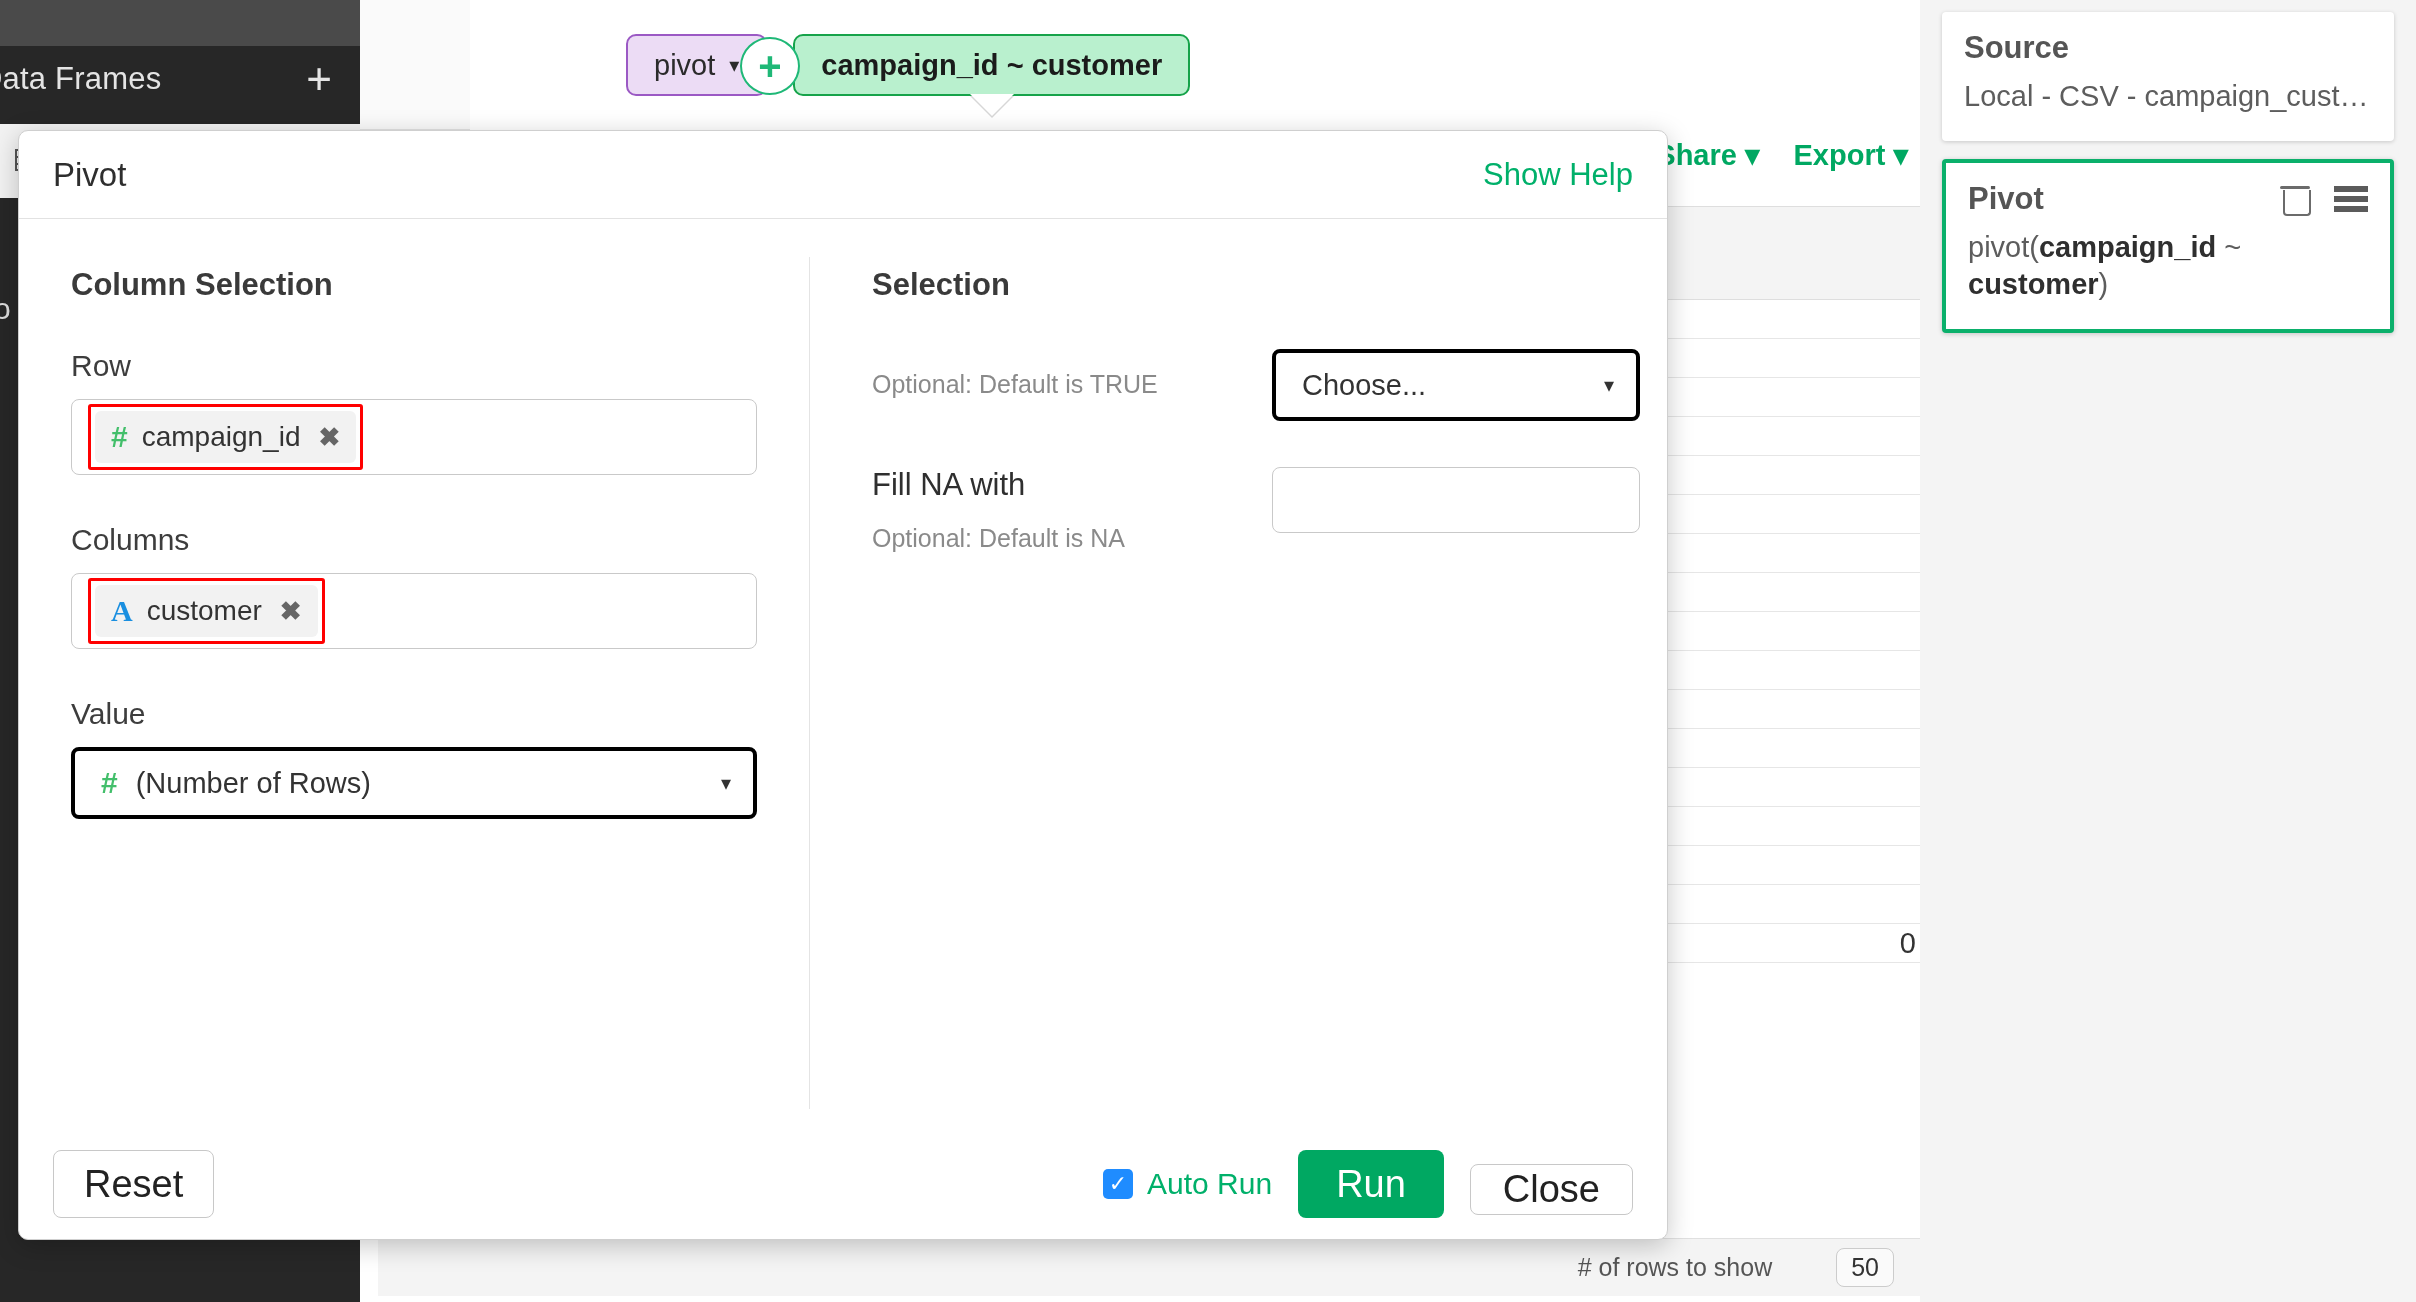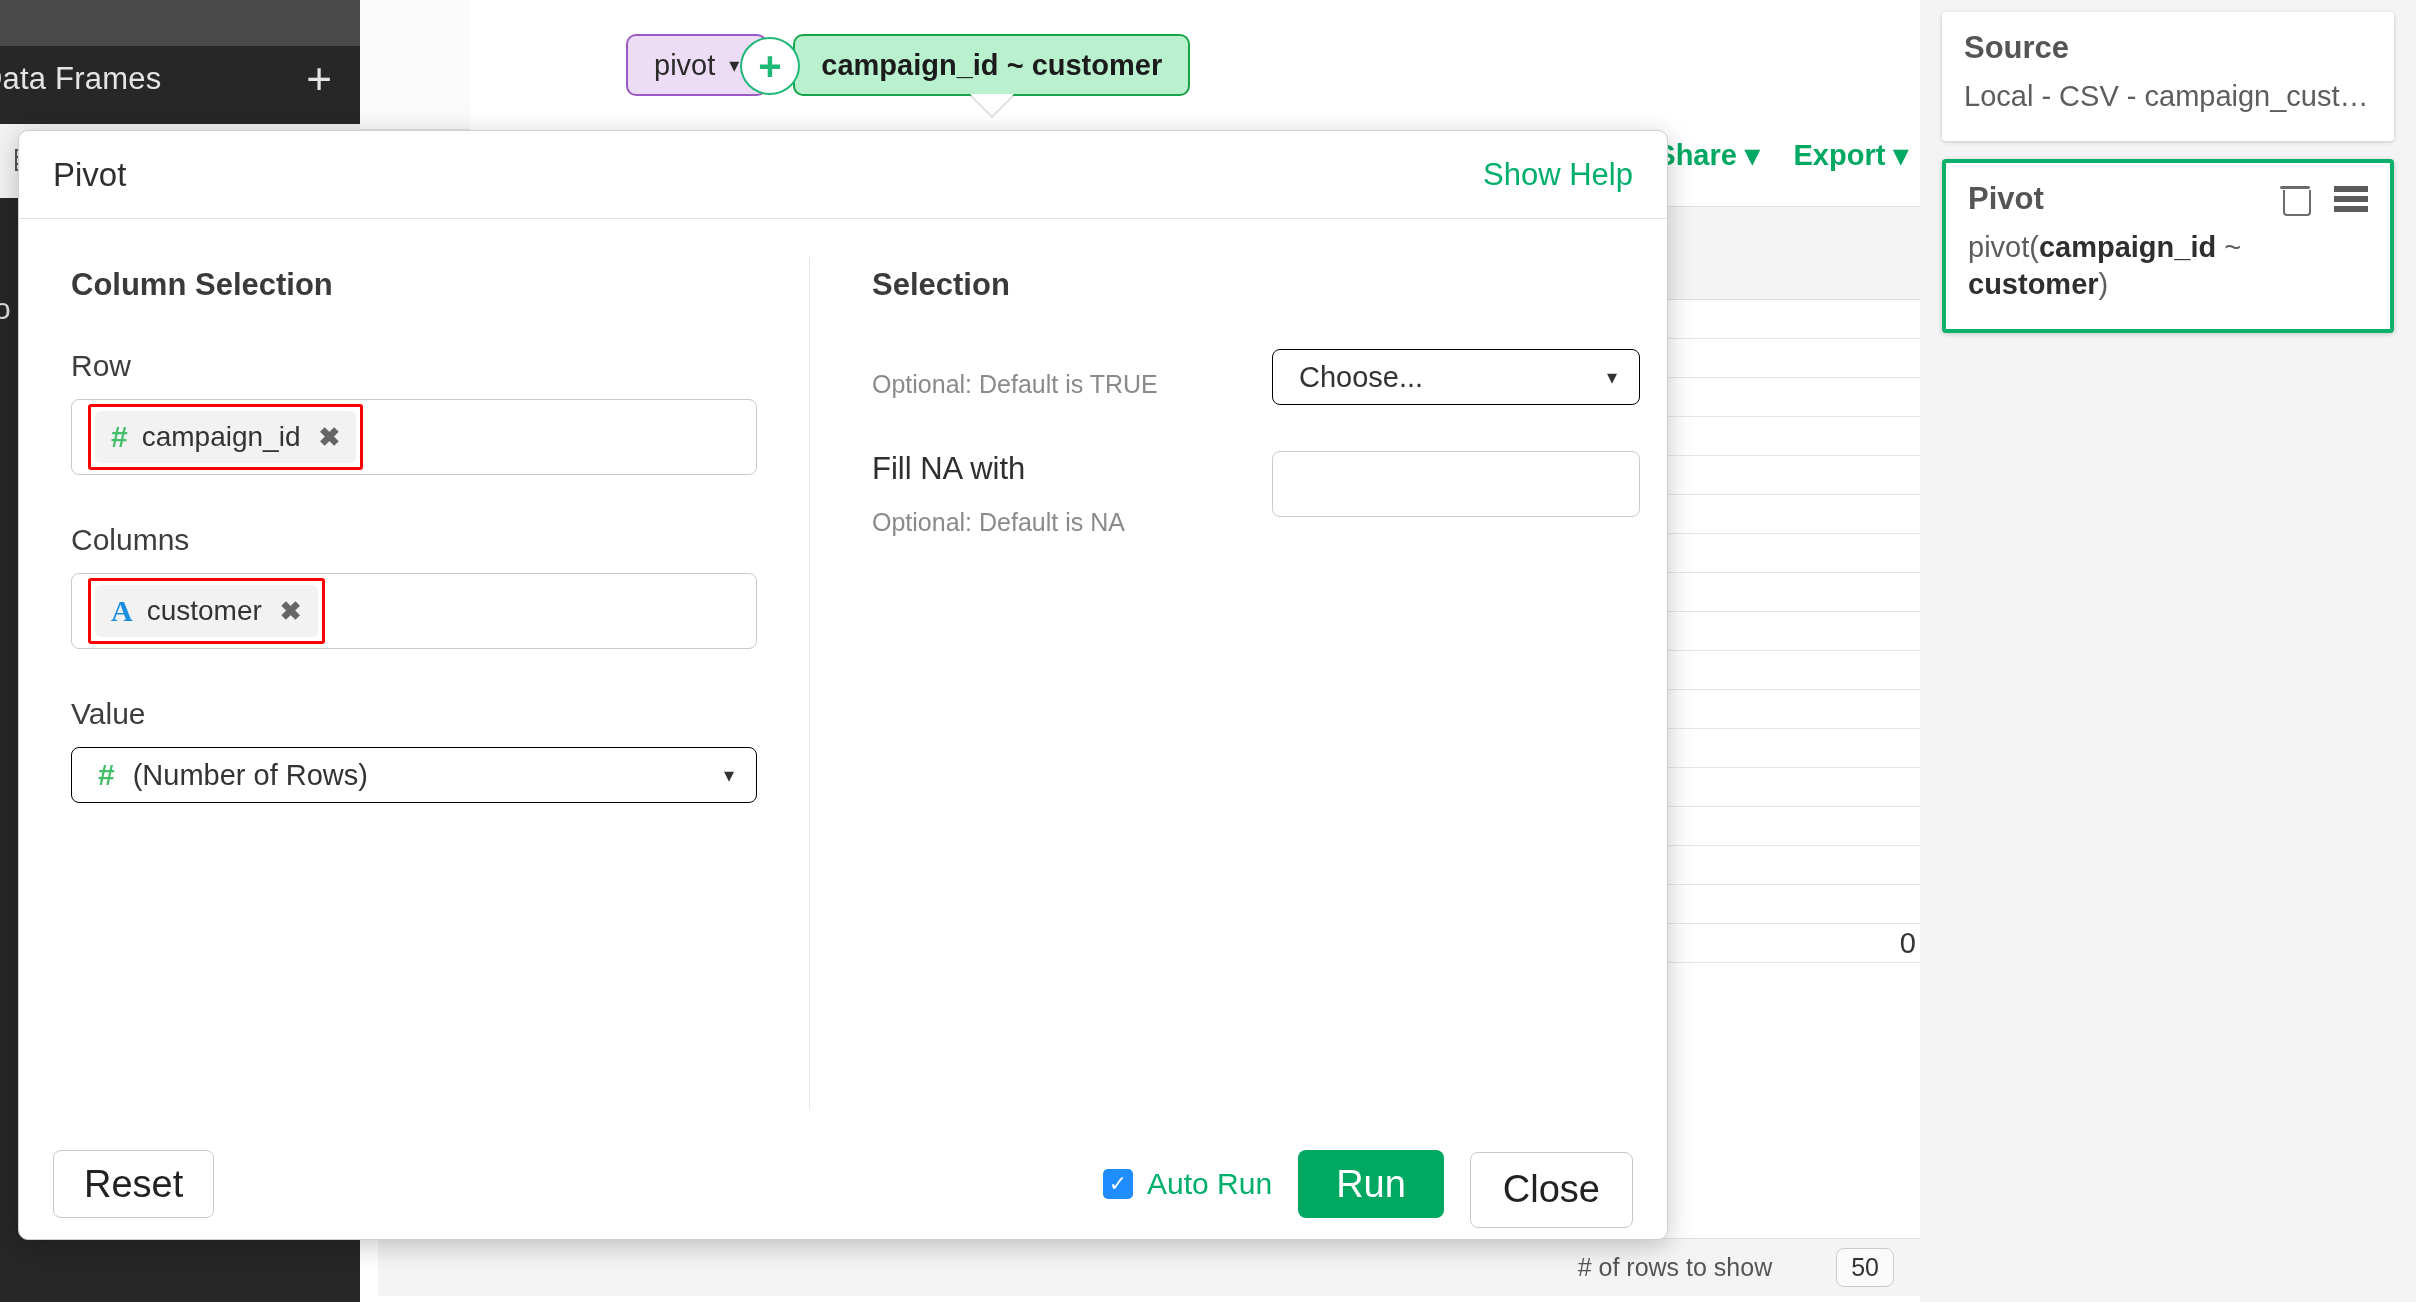--- a/index.html
+++ b/index.html
@@ -211,21 +211,21 @@
   .token {
     background: #f2f2f2; border-radius: 6px; height: 52px;
     display: inline-flex; align-items: center; gap: 14px;
     padding: 0 16px; font-size: 28px; color: #333;
   }
   .type-num { color: #43bf6b; font-weight: bold; font-size: 30px; }
   .type-str { color: #1a8fe0; font-weight: bold; font-size: 30px; font-family: "Liberation Serif", serif; }
   .token-x { color: #666; font-size: 26px; font-weight: bold; cursor: pointer; margin-left: 4px; }
 
   .select-box {
-    border: 1px solid #000000; border-radius: 8px; height: 56px; background: #fff;
+    border: 4px solid #000000; border-radius: 8px; height: 72px; background: #fff;
     display: flex; align-items: center; justify-content: space-between;
     padding: 0 22px 0 26px; font-size: 29px; color: #333; cursor: pointer;
   }
   .select-box .sel-inner { display: flex; align-items: center; gap: 18px; }
   .sel-caret { font-size: 20px; color: #333; }
 
   .param-row { display: flex; align-items: flex-start; gap: 40px; margin-bottom: 46px; }
   .param-text { width: 360px; }
   .param-name { font-size: 31px; color: #2f2f2f; margin-bottom: 8px; }
   .param-hint { font-size: 25px; color: #8a8a8a; margin-top: 21px; }
@@ -239,21 +239,21 @@
     height: 110px; display: flex; align-items: center; padding: 0 34px;
     justify-content: space-between;
   }
   .foot-right { display: flex; align-items: center; gap: 26px; }
   .btn {
     border-radius: 8px; font-size: 38px; cursor: pointer;
     display: inline-flex; align-items: center; justify-content: center;
   }
   .btn-reset { border: 1px solid #c8c8c8; background: #fff; color: #222; height: 68px; padding: 0 30px; }
   .btn-run { background: #00a862; color: #fff; border: none; height: 68px; padding: 0 38px; }
-  .btn-close { border: 1px solid #c8c8c8; background: #fff; color: #222; height: 76px; padding: 0 32px; margin-top: 11px; }
+  .btn-close { border: 1px solid #c8c8c8; background: #fff; color: #222; height: 51px; padding: 0 32px; margin-top: 11px; }
   .autorun { display: flex; align-items: center; gap: 14px; color: #00b06a; font-size: 30px; cursor: pointer; }
   .checkbox {
     width: 30px; height: 30px; border-radius: 5px; background: #1f8cff;
     color: #fff; font-size: 22px; display: flex; align-items: center; justify-content: center;
   }
 </style>
 </head>
 <body>
 
 <div id="root">

